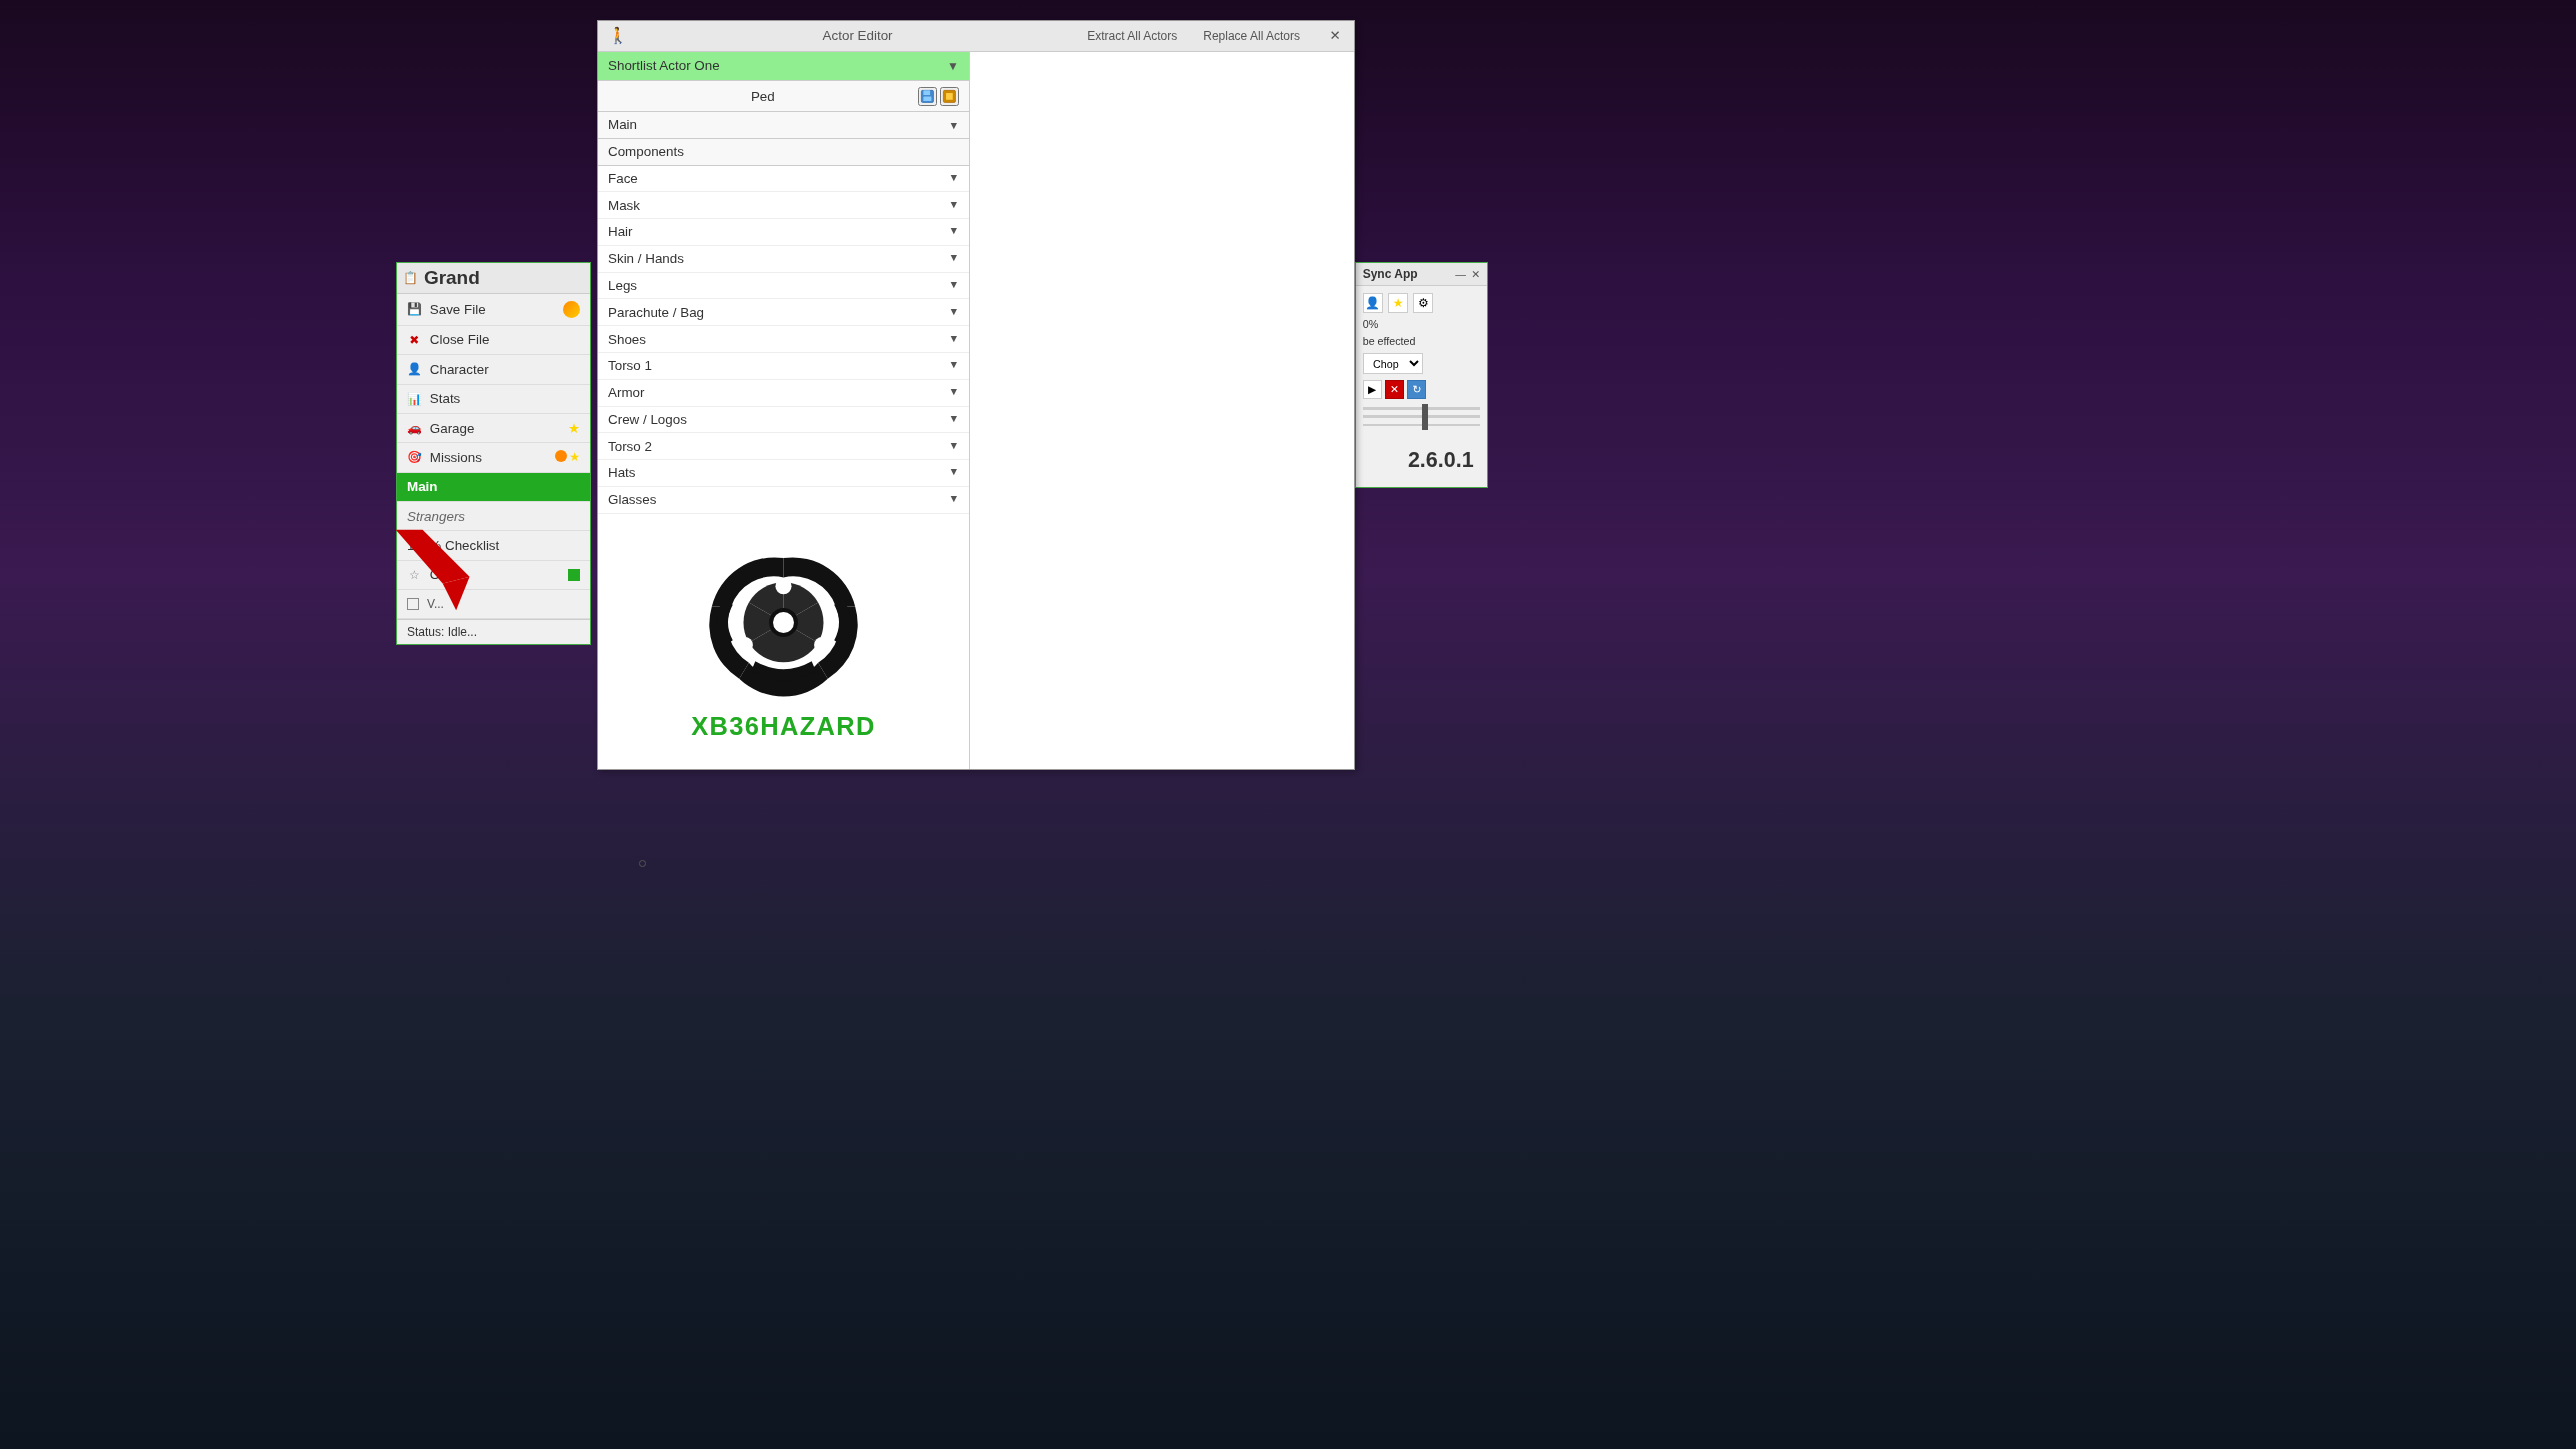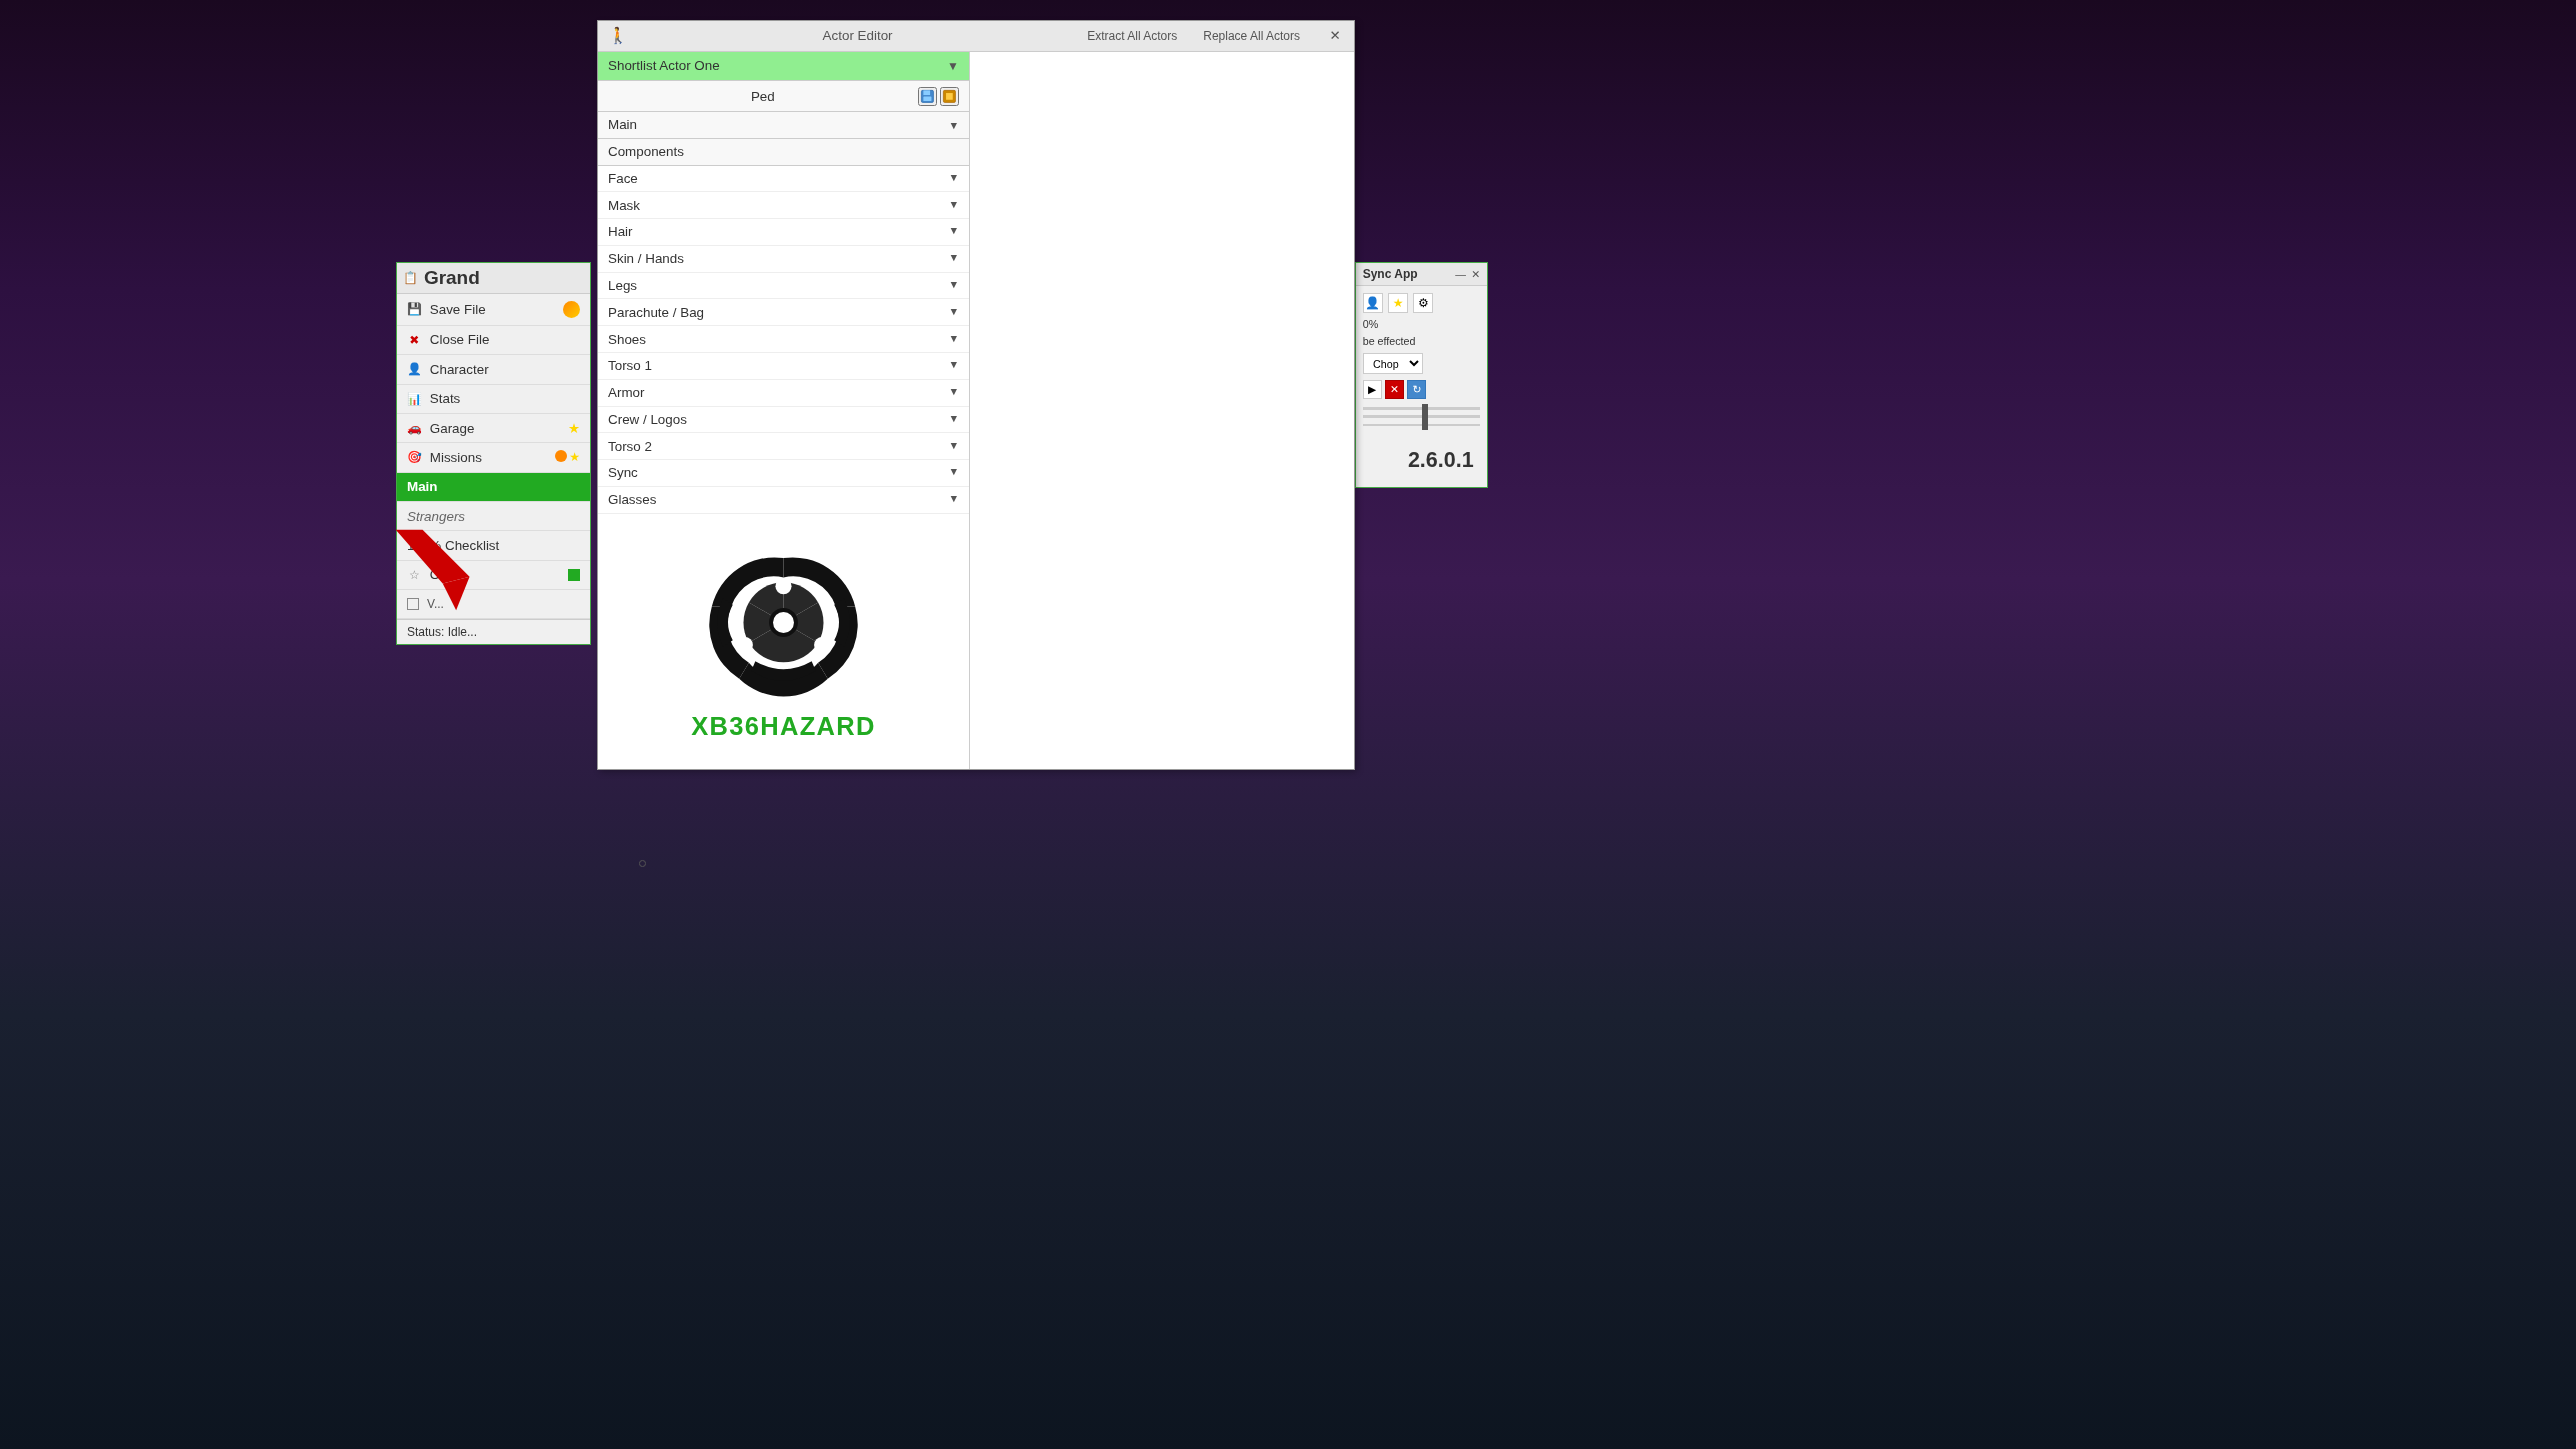--- a/index.html
+++ b/index.html
@@ -644,21 +644,21 @@
       </div>
       <div class="component-item">
         <span class="component-text">Crew / Logos</span>
         <span class="component-arrow">▼</span>
       </div>
       <div class="component-item">
         <span class="component-text">Torso 2</span>
         <span class="component-arrow">▼</span>
       </div>
       <div class="component-item">
-        <span class="component-text">Sync</span>
+        <span class="component-text">Hats</span>
         <span class="component-arrow">▼</span>
       </div>
       <div class="component-item">
         <span class="component-text">Glasses</span>
         <span class="component-arrow">▼</span>
       </div>
 
       <div class="logo-area">
         <div class="biohazard-logo">
           

